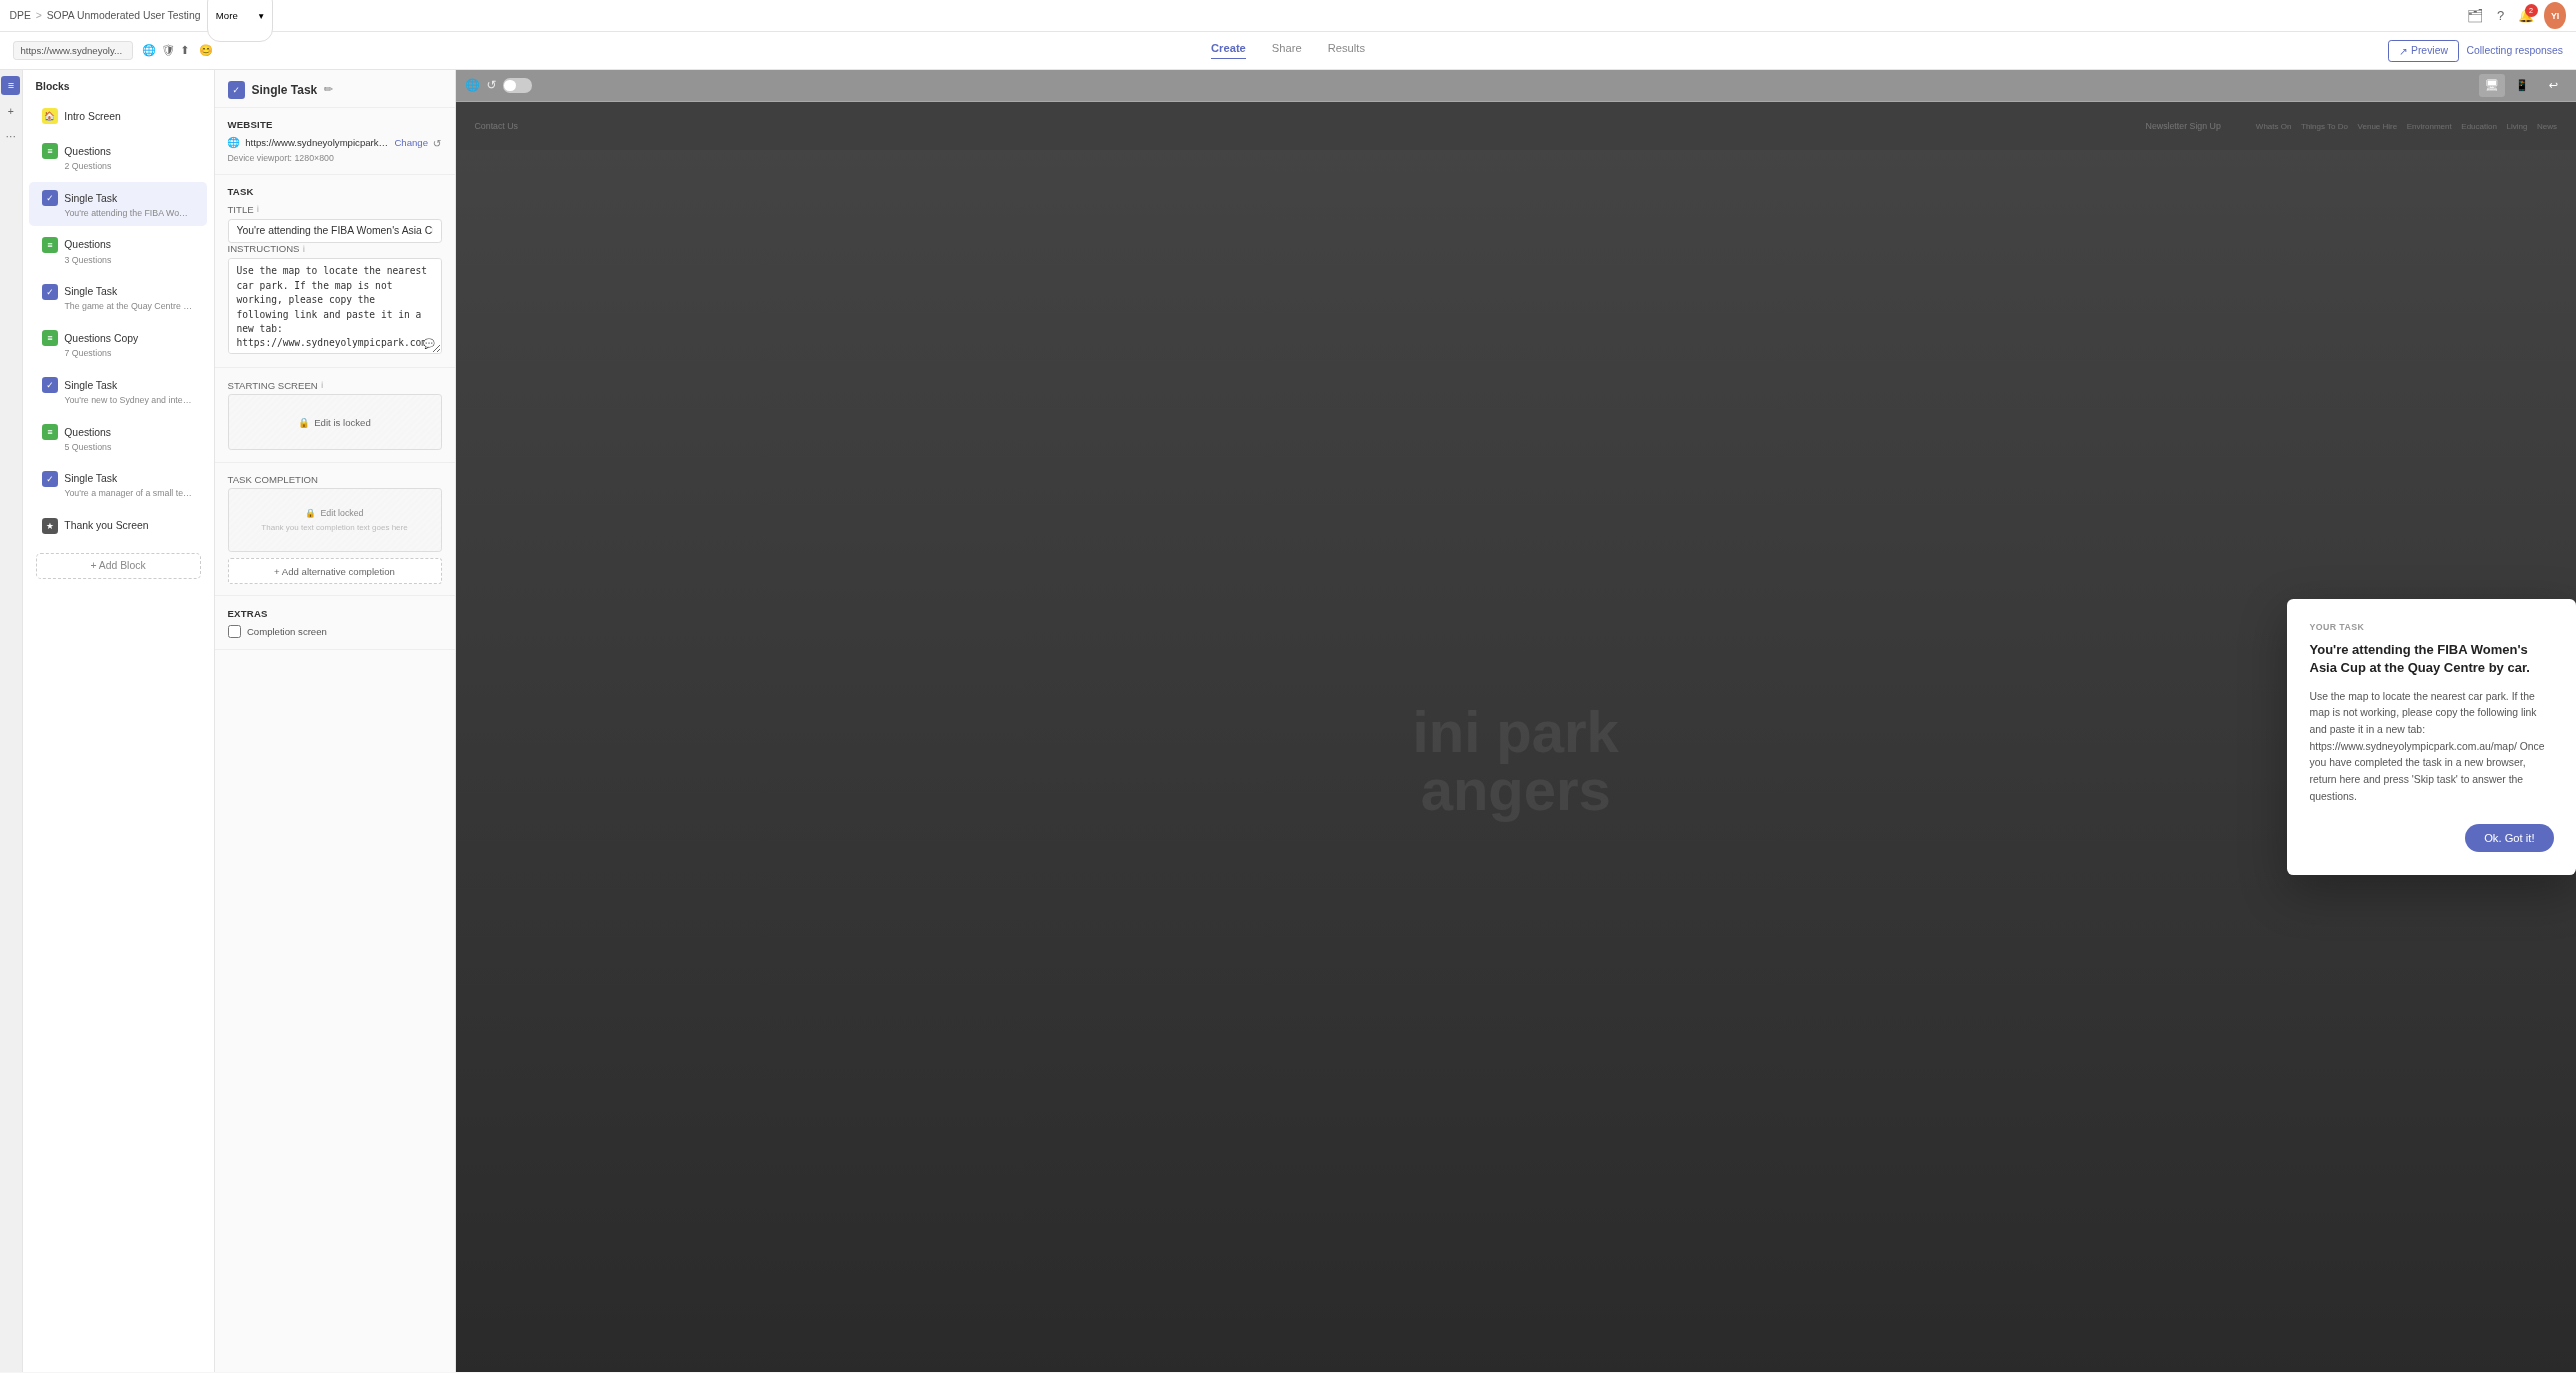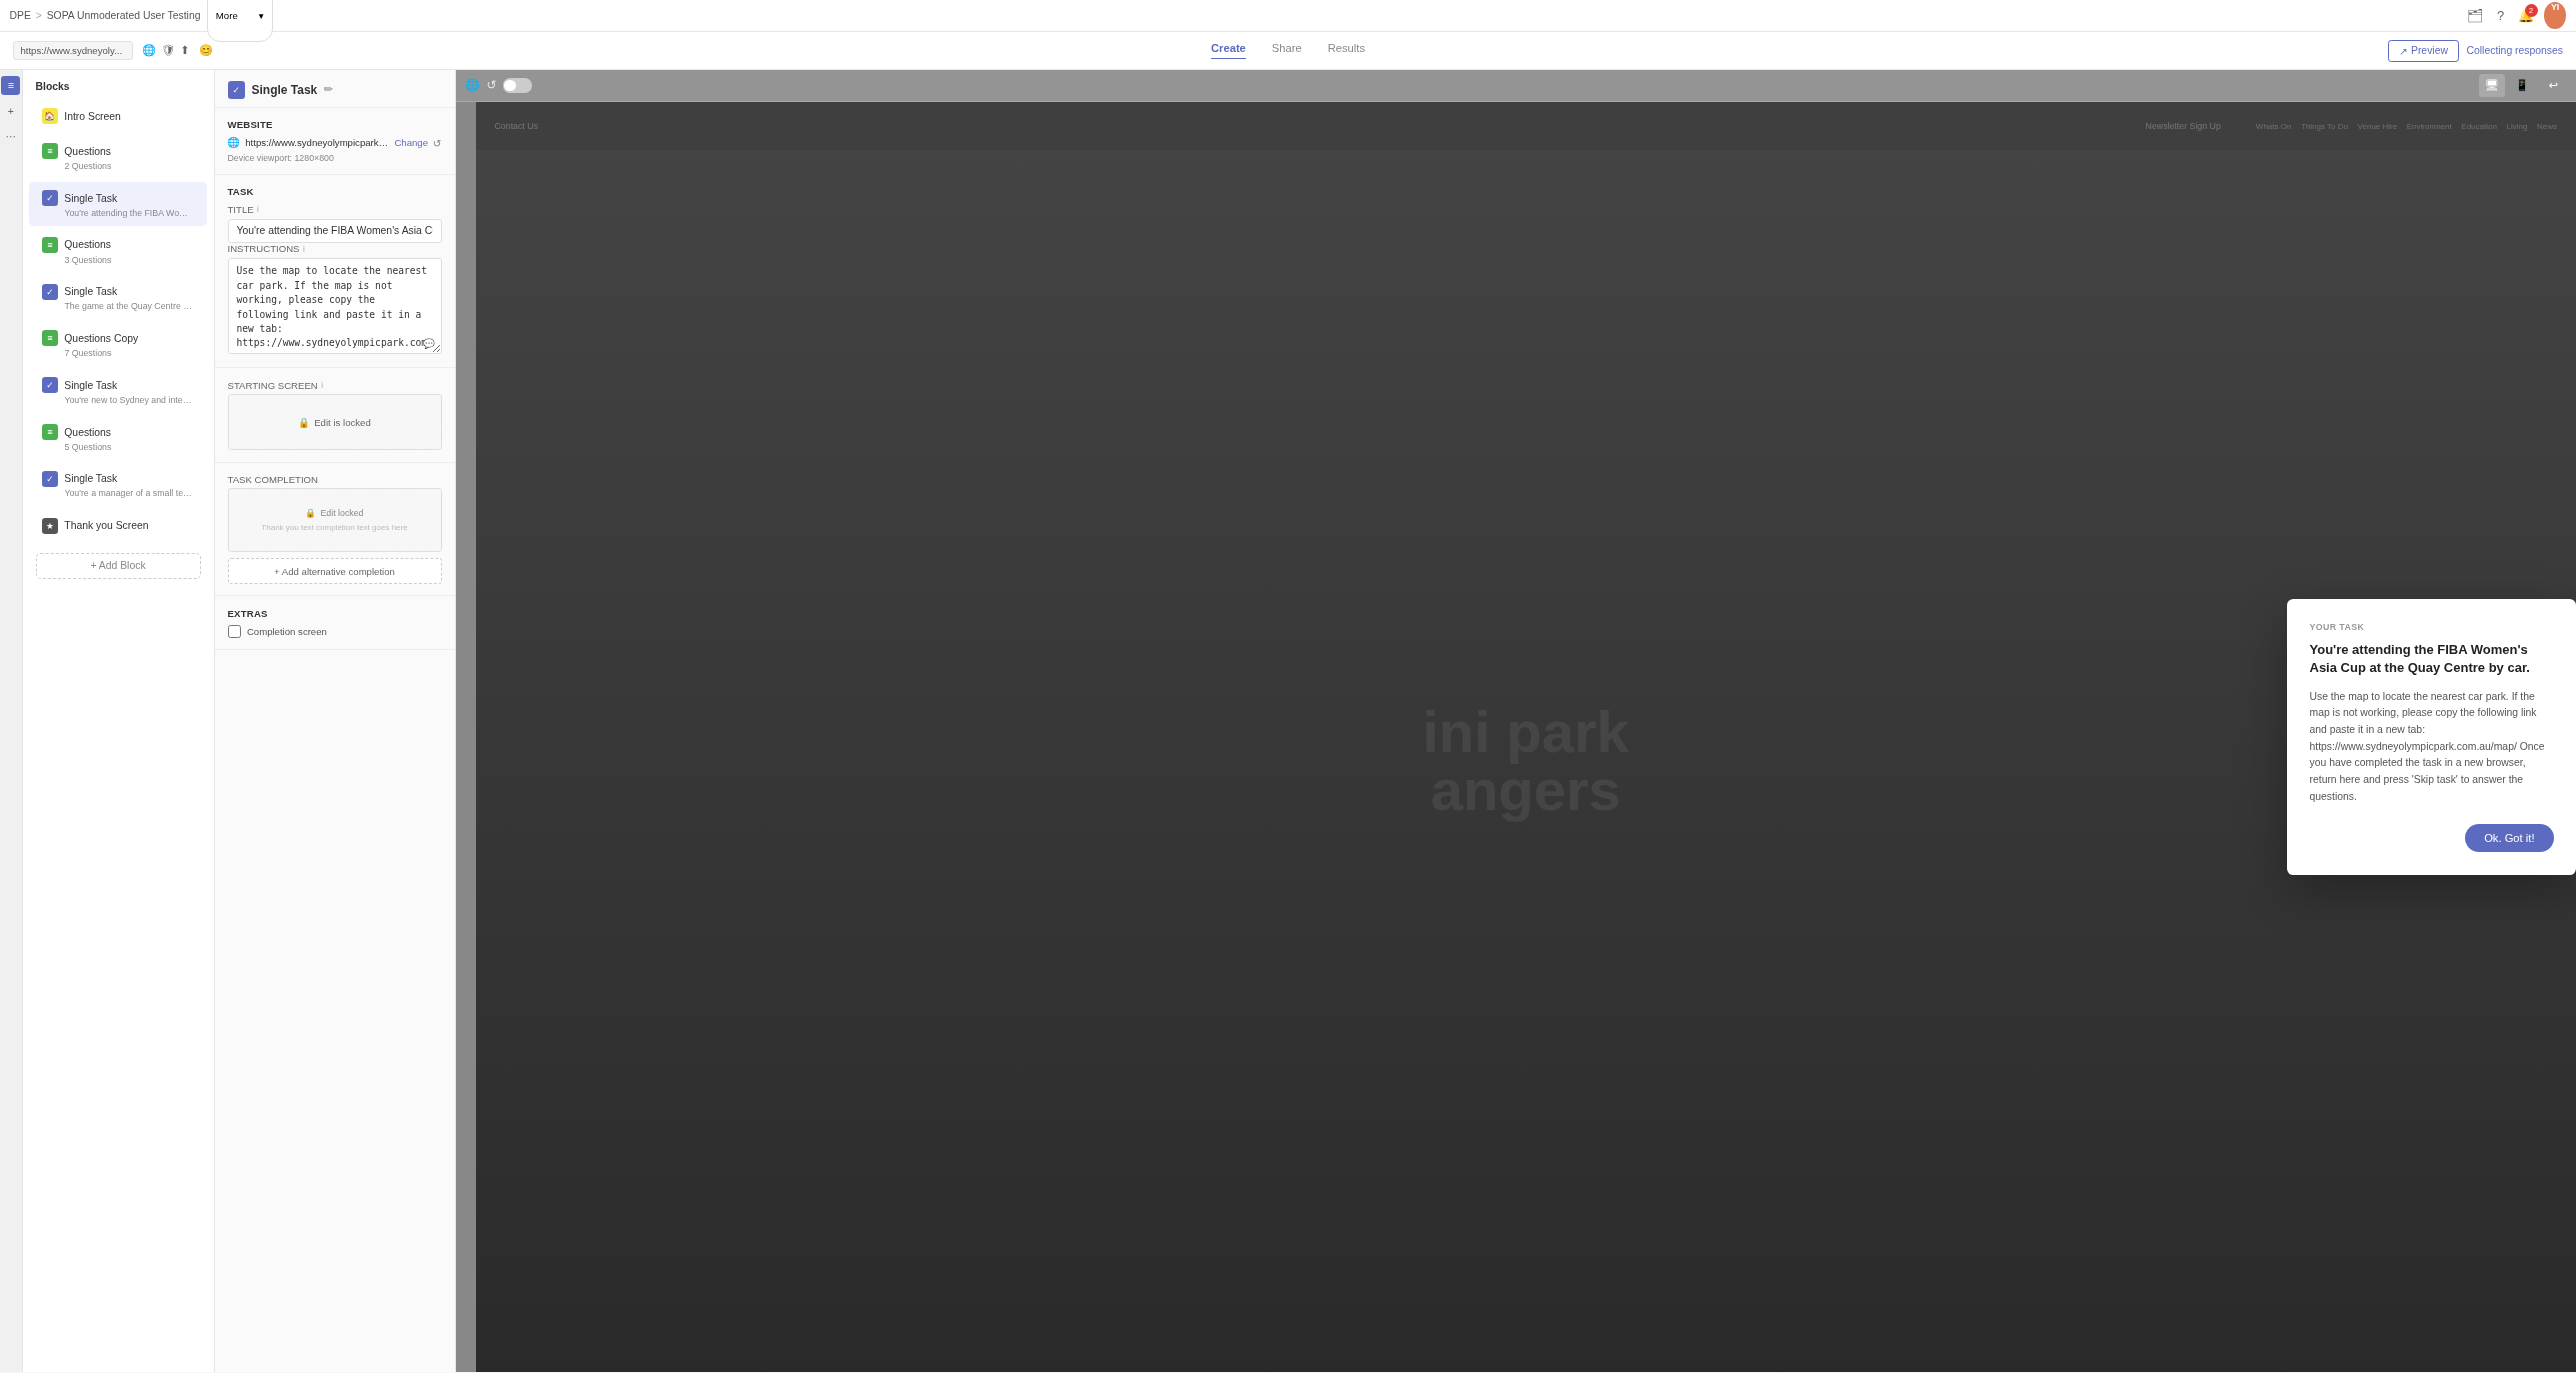--- a/index.html
+++ b/index.html
@@ -51,20 +51,21 @@
       color: #666;
       cursor: pointer;
       font-size: 13px;
     }
     .user-avatar {
       width: 22.5px;
       height: 27px;
       border-radius: 50%;
       background: #e07b54;
       display: flex;
+      align-items: center;
       justify-content: center;
       color: #fff;
       font-size: 8.8px;
       font-weight: 600;
     }
 
     
     .second-bar {
       height: 38px;
       background: #fff;
@@ -386,21 +387,20 @@
 
     
     .website-preview {
       flex: 1;
       background: #4d7c0f;
       display: flex;
       align-items: center;
       justify-content: center;
       position: relative;
       overflow: hidden;
-      margin-left: 20px;
     }
 
     
     .modal-overlay {
       position: absolute;
       inset: 0;
       background: rgba(0,0,0,0.5);
       display: flex;
       align-items: center;
       justify-content: flex-end;

